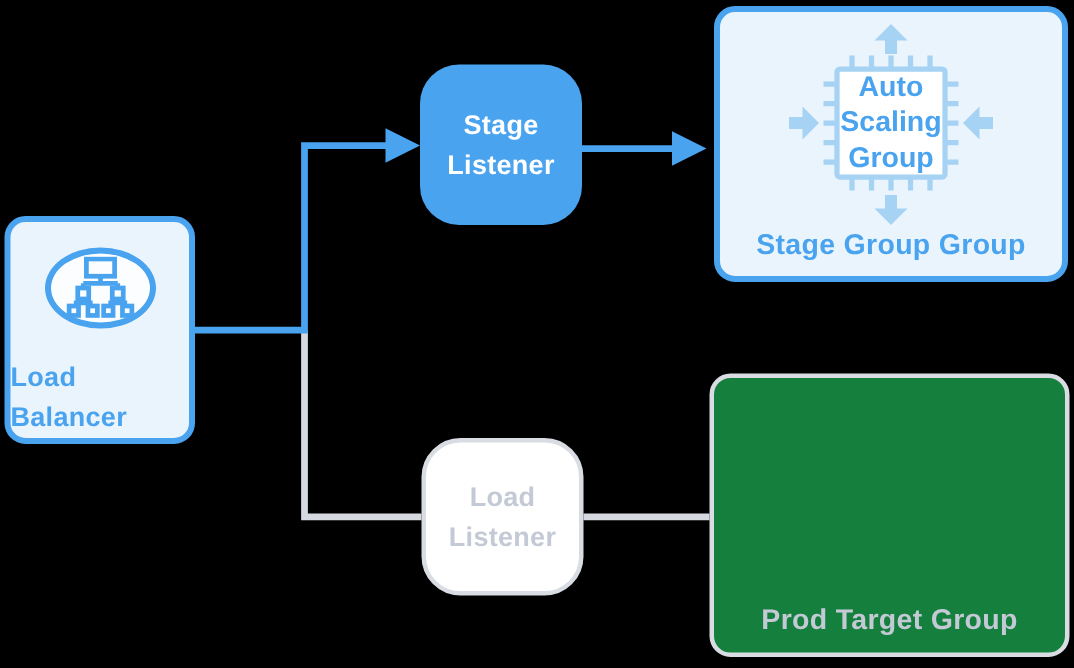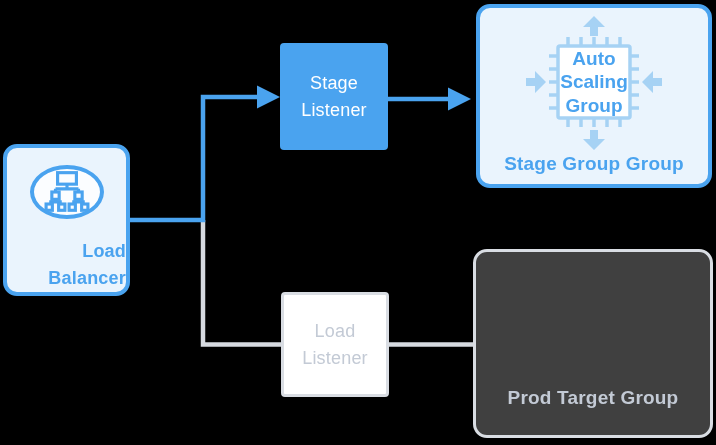--- a/index.html
+++ b/index.html
@@ -29,44 +29,44 @@
     border-radius:14px;display:flex;flex-direction:column;align-items:center;
   }
   .lb-circle{
     margin-top:17px;width:74px;height:74px;border-radius:50%;
     border:4px solid var(--accent-blue);background:var(--circle-fill);
     display:flex;align-items:center;justify-content:center;
   }
   .tree-stroke{stroke:var(--accent-blue);stroke-width:3;fill:none;}
   .node-label{
     margin-top:19px;font-size:18px;font-weight:700;letter-spacing:.2px;
-    color:var(--accent-blue);text-align:right;line-height:1.5;
+    color:var(--accent-blue);text-align:left;line-height:1.5;
   }
   .listener{
-    width:108px;border-radius:4px;display:flex;align-items:center;justify-content:center;
-    text-align:center;font-size:18px;font-weight:400;letter-spacing:.2px;line-height:1.5;
+    width:108px;border-radius:26px;display:flex;align-items:center;justify-content:center;
+    text-align:center;font-size:18px;font-weight:700;letter-spacing:.2px;line-height:1.5;
   }
   .listener.stage{
     left:280px;top:43px;height:107px;background:var(--accent-blue);color:#FFFFFF;
   }
   .listener.prod{
     left:281px;top:292px;height:105px;background:#FFFFFF;
     border:3px solid var(--gray-border);color:var(--gray-text);
   }
   .target{
     border-radius:14px;display:flex;flex-direction:column;align-items:center;
   }
   .target.stage{
     left:476px;top:4px;width:236px;height:184px;
     background:var(--light-blue-fill);border:4px solid var(--accent-blue);
   }
   .target.prod{
     left:473px;top:249px;width:240px;height:189px;
-    background:#404040;border:3px solid var(--gray-border);
-    justify-content:flex-end;padding-bottom:24px;align-items:center;
+    background:#15803d;border:3px solid var(--gray-border);
+    justify-content:flex-end;padding-bottom:8px;align-items:center;
   }
   .target-label{
     font-size:19px;font-weight:700;letter-spacing:.2px;text-align:center;line-height:1.35;
   }
   .target.stage .target-label{color:var(--accent-blue);margin-top:1px;}
   .target.prod .target-label{color:var(--gray-text);}
   .chip-wrap{position:relative;width:136px;height:134px;margin-top:8px;}
   .chip-wrap svg{position:absolute;left:0;top:0;}
   .chip-stroke{stroke:var(--chip-light-blue);stroke-width:3.5;fill:none;}
   .chip-square{stroke:var(--chip-light-blue);stroke-width:3.5;fill:#FFFFFF;}

